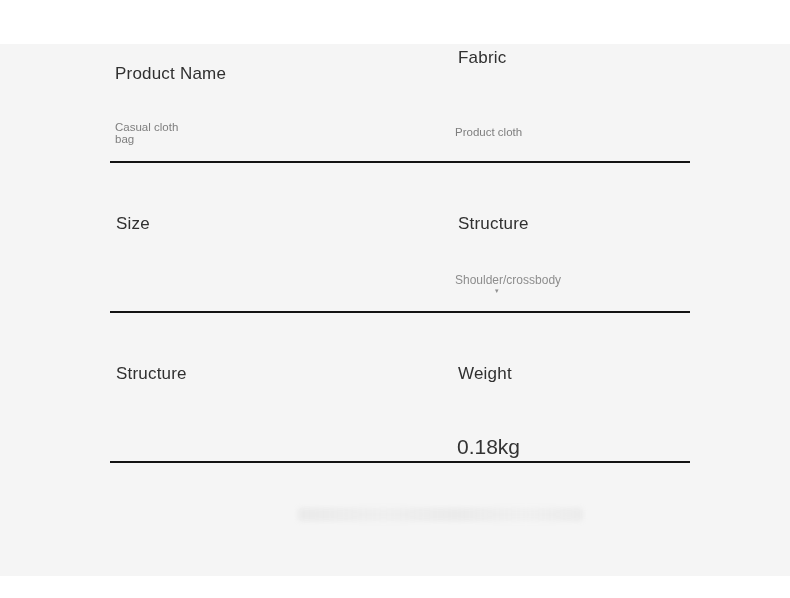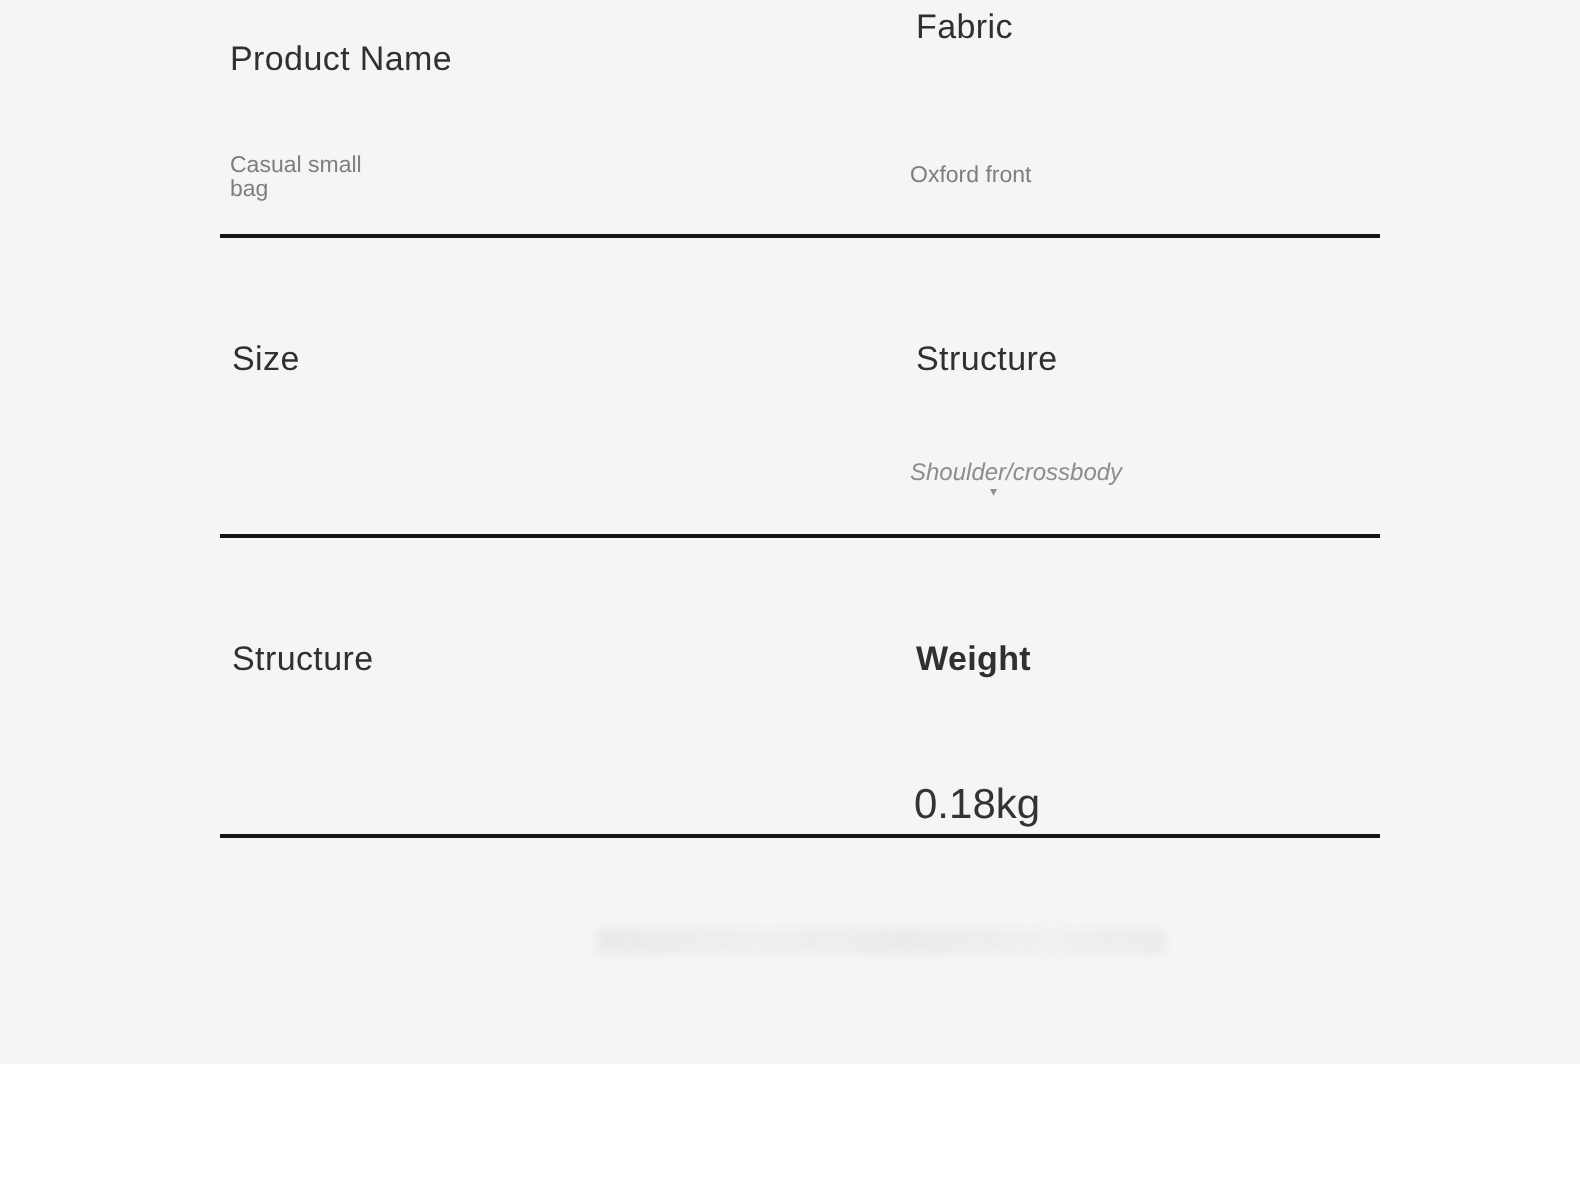--- a/index.html
+++ b/index.html
@@ -7,20 +7,21 @@
     width: 790px; height: 598px;
     background: #ffffff;
     font-family: "Liberation Sans", "DejaVu Sans", sans-serif;
     -webkit-font-smoothing: antialiased;
   }
   .canvas {
     position: relative;
     width: 790px; height: 532px;
     overflow: hidden;
     background: #ffffff;
+    margin-top: 44px;
   }
   .gray-area {
     position: absolute;
     left: 0; top: 0;
     width: 790px; height: 562px;
     background: #f5f5f5;
   }
   .c { position: absolute; white-space: pre-wrap; }
   .lbl {
     font-size: 17px;
@@ -48,25 +49,25 @@
   
   .pos-lbl-product  { left: 115px; top: 20px; }
   .pos-lbl-fabric   { left: 458px; top: 4px; }
   .pos-val-product  { left: 115px; top: 78px; width: 70px; }
   .pos-val-fabric   { left: 455px; top: 83px; }
   .rule-1 { top: 117px; }
   
   .pos-lbl-size       { left: 116px; top: 170px; }
   .pos-lbl-recitation { left: 458px; top: 170px; }
   .pos-val-size       { left: 116px; top: 227px; }
-  .pos-val-recitation { left: 455px; top: 231px; font-size: 12px; color: #8d8d8d; font-style: italic; }
+  .pos-val-recitation { left: 455px; top: 231px; font-size: 12px; color: #8d8d8d; }
   .rule-2 { top: 267px; }
   
   .pos-lbl-structure { left: 116px; top: 320px; }
-  .pos-lbl-weight    { left: 458px; top: 320px; font-weight: bold; }
+  .pos-lbl-weight    { left: 458px; top: 320px; }
   .pos-val-structure { left: 115px; top: 381px; font-size: 12px; color: #6e6e6e; }
   .pos-val-weight    { left: 457px; top: 391px; }
   .rule-3 { top: 417px; }
   
   .caret-artifact {
     position: absolute;
     left: 495px; top: 243px;
     font-size: 7px;
     color: #909090;
     line-height: 7px;
@@ -100,22 +101,22 @@
   }
 </style>
 </head>
 <body>
 
 <div class="canvas">
   <div class="gray-area"></div>
 
   <div class="c lbl pos-lbl-product">Product Name</div>
   <div class="c lbl pos-lbl-fabric">Fabric</div>
-  <div class="c val-sm pos-val-product">Casual small bag</div>
-  <div class="c val-sm pos-val-fabric">Oxford front</div>
+  <div class="c val-sm pos-val-product">Casual cloth bag</div>
+  <div class="c val-sm pos-val-fabric">Product cloth</div>
   <div class="rule rule-1"></div>
 
   <div class="c lbl pos-lbl-size">Size</div>
   <div class="c lbl pos-lbl-recitation">Structure</div>
   <div class="c val-sm pos-val-recitation">Shoulder/crossbody</div>
   <div class="caret-artifact">▾</div>
   <div class="rule rule-2"></div>
 
   <div class="c lbl pos-lbl-structure">Structure</div>
   <div class="c lbl pos-lbl-weight">Weight</div>

